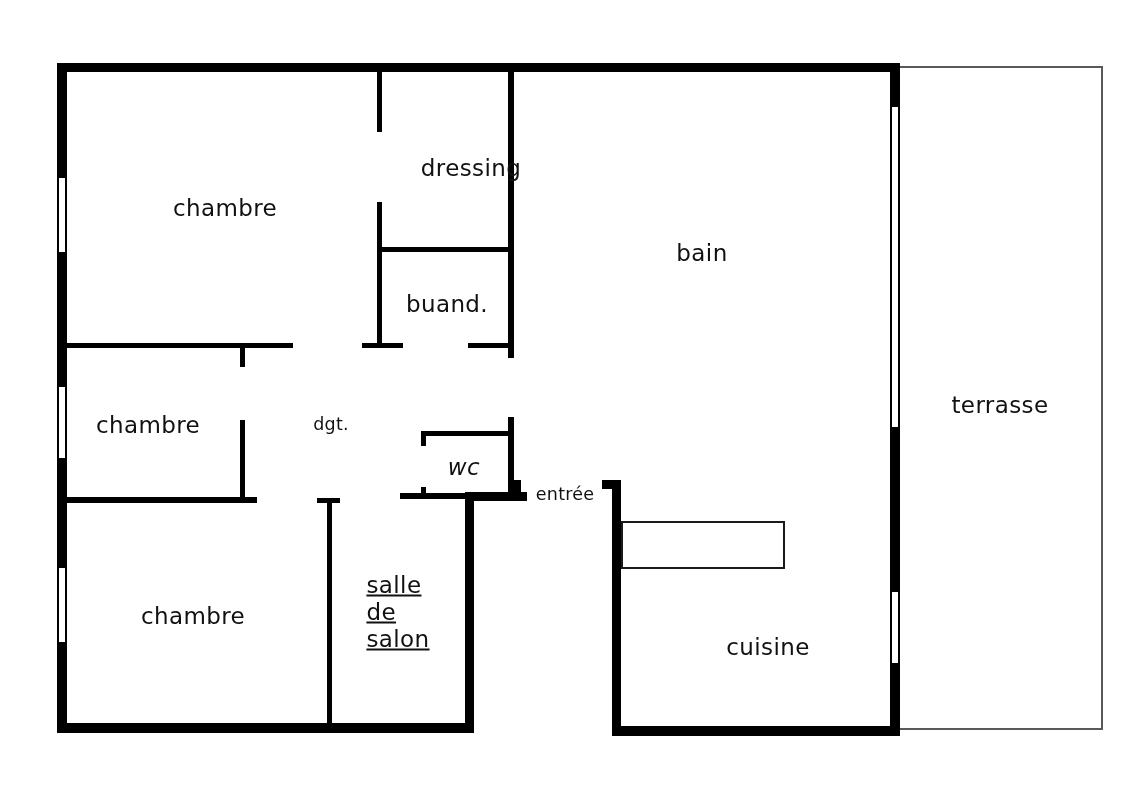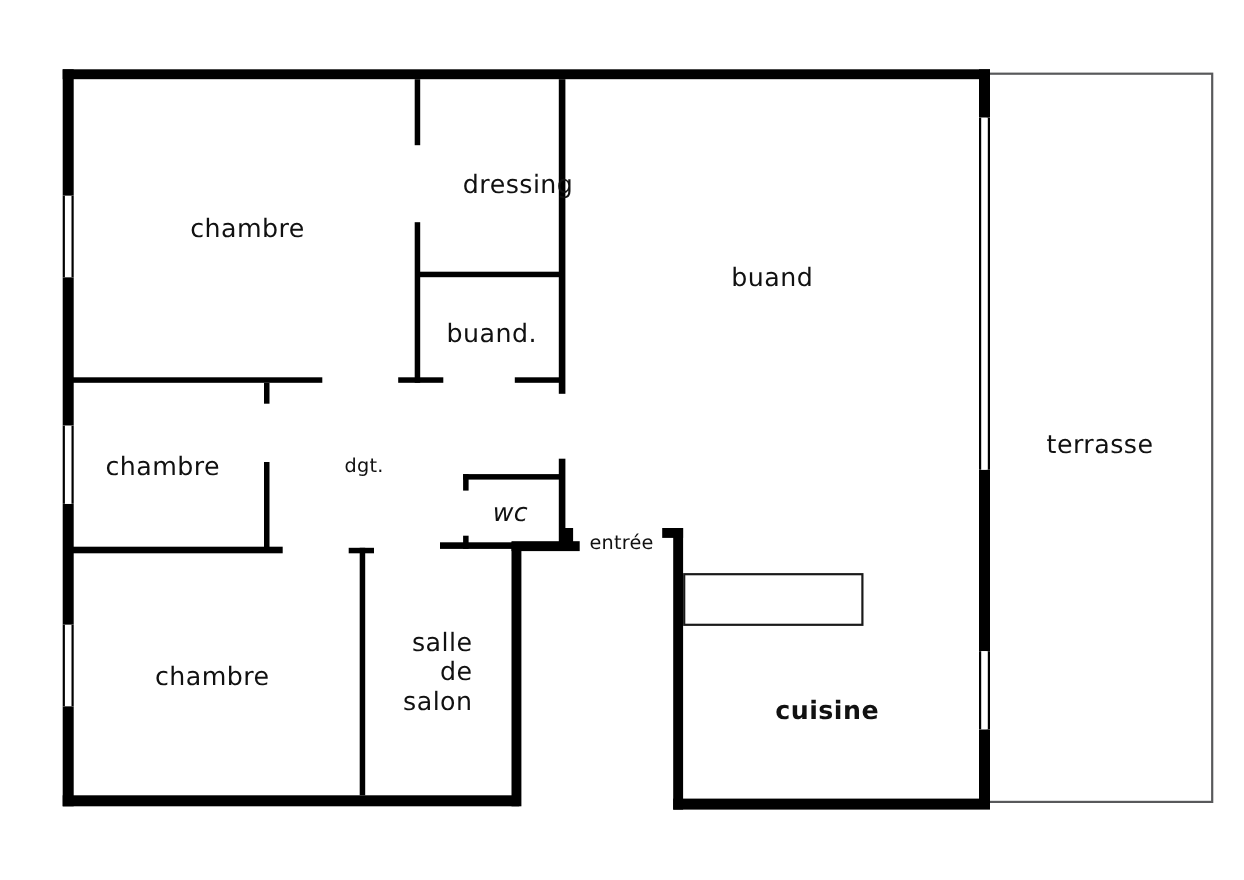--- a/index.html
+++ b/index.html
@@ -39,22 +39,23 @@
     font-size: 23px;
     color: var(--color-text, #111111);
     white-space: nowrap;
     letter-spacing: 0.4px;
   }
   .room-label.small {
     font-size: 17.5px;
     letter-spacing: 0.2px;
   }
   .room-label.multiline {
-    text-align: right;
+    text-align: left;
     line-height: 27px;
+    text-decoration: underline;
   }
   .room-label.multiline span { display: block; }
 </style>
 </head>
 <body>
 
 <div class="plan">
 
   <div class="terrace-outline"></div>
 
@@ -98,24 +99,24 @@
   <div class="wall" style="left:421px;top:487px;width:5px;height:12px;"></div>
   <div class="wall" style="left:400px;top:493px;width:112px;height:6px;"></div>
 
   <div class="counter"></div>
 
   <div class="room-label" style="left:225px;top:208px;">chambre</div>
   <div class="room-label" style="left:148px;top:425px;">chambre</div>
   <div class="room-label" style="left:193px;top:616px;">chambre</div>
   <div class="room-label" style="left:471px;top:168px;">dressing</div>
   <div class="room-label" style="left:447px;top:304px;">buand.</div>
-  <div class="room-label" style="left:702px;top:253px;">buand</div>
+  <div class="room-label" style="left:702px;top:253px;">bain</div>
   <div class="room-label" style="left:1000px;top:405px;text-align:center;">terrasse</div>
   <div class="room-label" style="left:464px;top:467px;font-style:italic;">wc</div>
-  <div class="room-label" style="left:752px;top:647px;font-weight:bold;">cuisine</div>
+  <div class="room-label" style="left:768px;top:647px;">cuisine</div>
   <div class="room-label small" style="left:331px;top:424px;">dgt.</div>
   <div class="room-label small" style="left:565px;top:494px;">entrée</div>
   <div class="room-label multiline" style="left:398px;top:612px;">
     <span>salle</span>
     <span>de</span>
     <span>salon</span>
   </div>
 
 </div>
 

